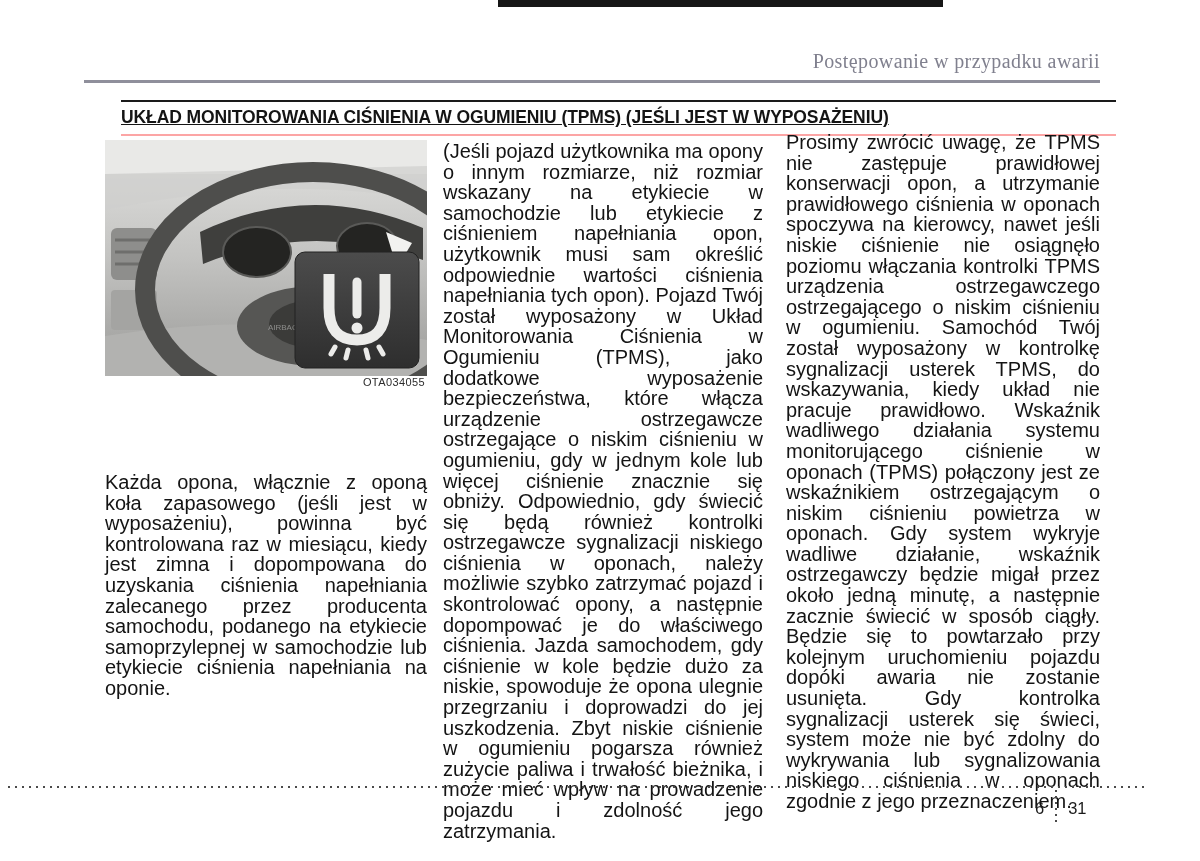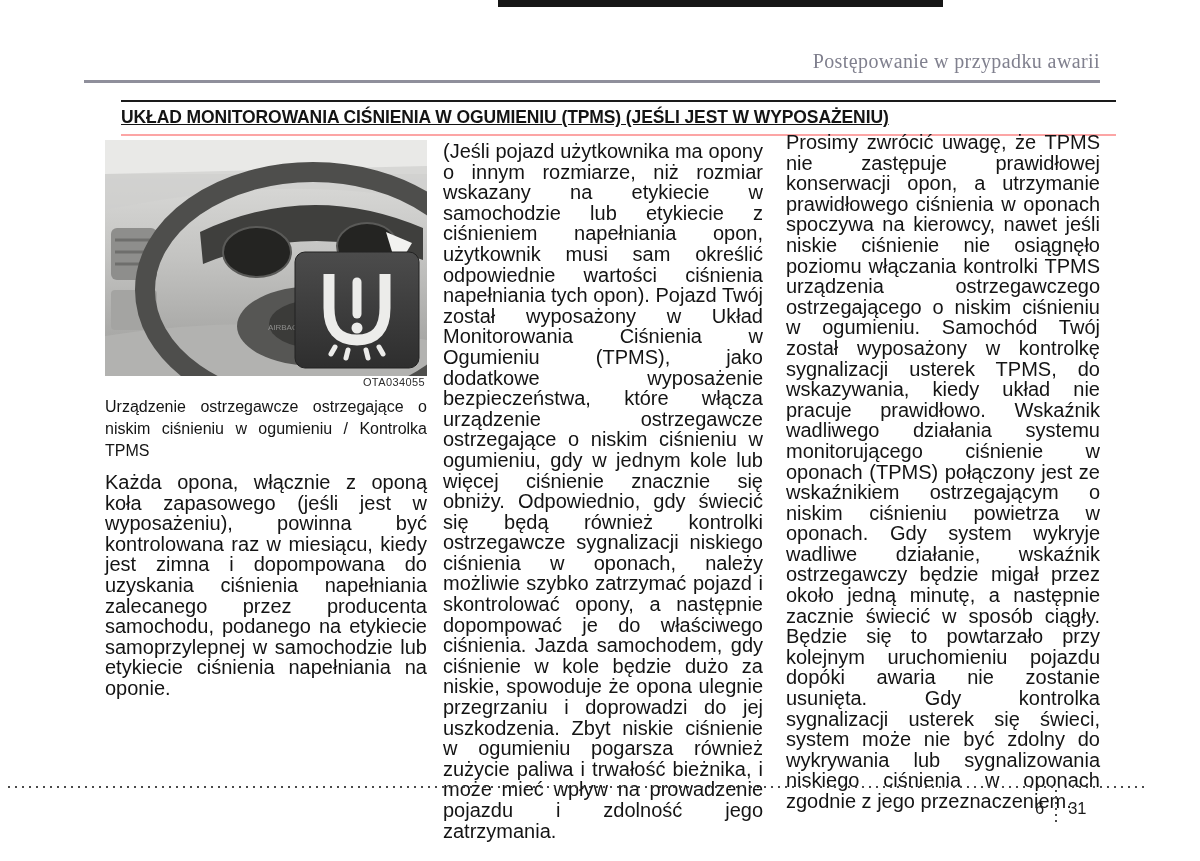--- a/index.html
+++ b/index.html
@@ -152,21 +152,20 @@
           <line x1="261" y1="210" x2="263" y2="218"></line>
           <line x1="274" y1="207" x2="278" y2="214"></line>
         </g>
         <line x1="252" y1="142" x2="252" y2="174" stroke="#ececea" stroke-width="9" stroke-linecap="round"></line>
         <circle cx="252" cy="188" r="5.5" fill="#ececea"></circle>
       </g>
     </svg>
     <div class="photo-code">OTA034055</div>
   </div>
 
-  <div class="figure-caption">Urządzenie ostrzegawcze ostrzegające o niskim ciśnieniu w ogumieniu / Kontrolka TPMS</div>
 
   <div class="col col-left-para">Każda opona, włącznie z oponą koła zapasowego (jeśli jest w wyposażeniu), powinna być kontrolowana raz w miesiącu, kiedy jest zimna i dopompowana do uzyskania ciśnienia napełniania zalecanego przez producenta samochodu, podanego na etykiecie samoprzylepnej w samochodzie lub etykiecie ciśnienia napełniania na oponie.</div>
   <div class="col col-middle">(Jeśli pojazd użytkownika ma opony o innym rozmiarze, niż rozmiar wskazany na etykiecie w samochodzie lub etykiecie z ciśnieniem napełniania opon, użytkownik musi sam określić odpowiednie wartości ciśnienia napełniania tych opon). Pojazd Twój został wyposażony w Układ Monitorowania Ciśnienia w Ogumieniu (TPMS), jako dodatkowe wyposażenie bezpieczeństwa, które włącza urządzenie ostrzegawcze ostrzegające o niskim ciśnieniu w ogumieniu, gdy w jednym kole lub więcej ciśnienie znacznie się obniży. Odpowiednio, gdy świecić się będą również kontrolki ostrzegawcze sygnalizacji niskiego ciśnienia w oponach, należy możliwie szybko zatrzymać pojazd i skontrolować opony, a następnie dopompować je do właściwego ciśnienia. Jazda samochodem, gdy ciśnienie w kole będzie dużo za niskie, spowoduje że opona ulegnie przegrzaniu i doprowadzi do jej uszkodzenia. Zbyt niskie ciśnienie w ogumieniu pogarsza również zużycie paliwa i trwałość bieżnika, i może mieć wpływ na prowadzenie pojazdu i zdolność jego zatrzymania.</div>
   <div class="col col-right">Prosimy zwrócić uwagę, że TPMS nie zastępuje prawidłowej konserwacji opon, a utrzymanie prawidłowego ciśnienia w oponach spoczywa na kierowcy, nawet jeśli niskie ciśnienie nie osiągnęło poziomu włączania kontrolki TPMS urządzenia ostrzegawczego ostrzegającego o niskim ciśnieniu w ogumieniu. Samochód Twój został wyposażony w kontrolkę sygnalizacji usterek TPMS, do wskazywania, kiedy układ nie pracuje prawidłowo. Wskaźnik wadliwego działania systemu monitorującego ciśnienie w oponach (TPMS) połączony jest ze wskaźnikiem ostrzegającym o niskim ciśnieniu powietrza w oponach. Gdy system wykryje wadliwe działanie, wskaźnik ostrzegawczy będzie migał przez około jedną minutę, a następnie zacznie świecić w sposób ciągły. Będzie się to powtarzało przy kolejnym uruchomieniu pojazdu dopóki awaria nie zostanie usunięta. Gdy kontrolka sygnalizacji usterek się świeci, system może nie być zdolny do wykrywania lub sygnalizowania niskiego ciśnienia w oponach zgodnie z jego przeznaczeniem.</div>
 
   <div class="footer-dotted"></div>
   <div class="page-number">
     <span>6</span>
     <span class="page-num-divider"></span>
     <span>31</span>

